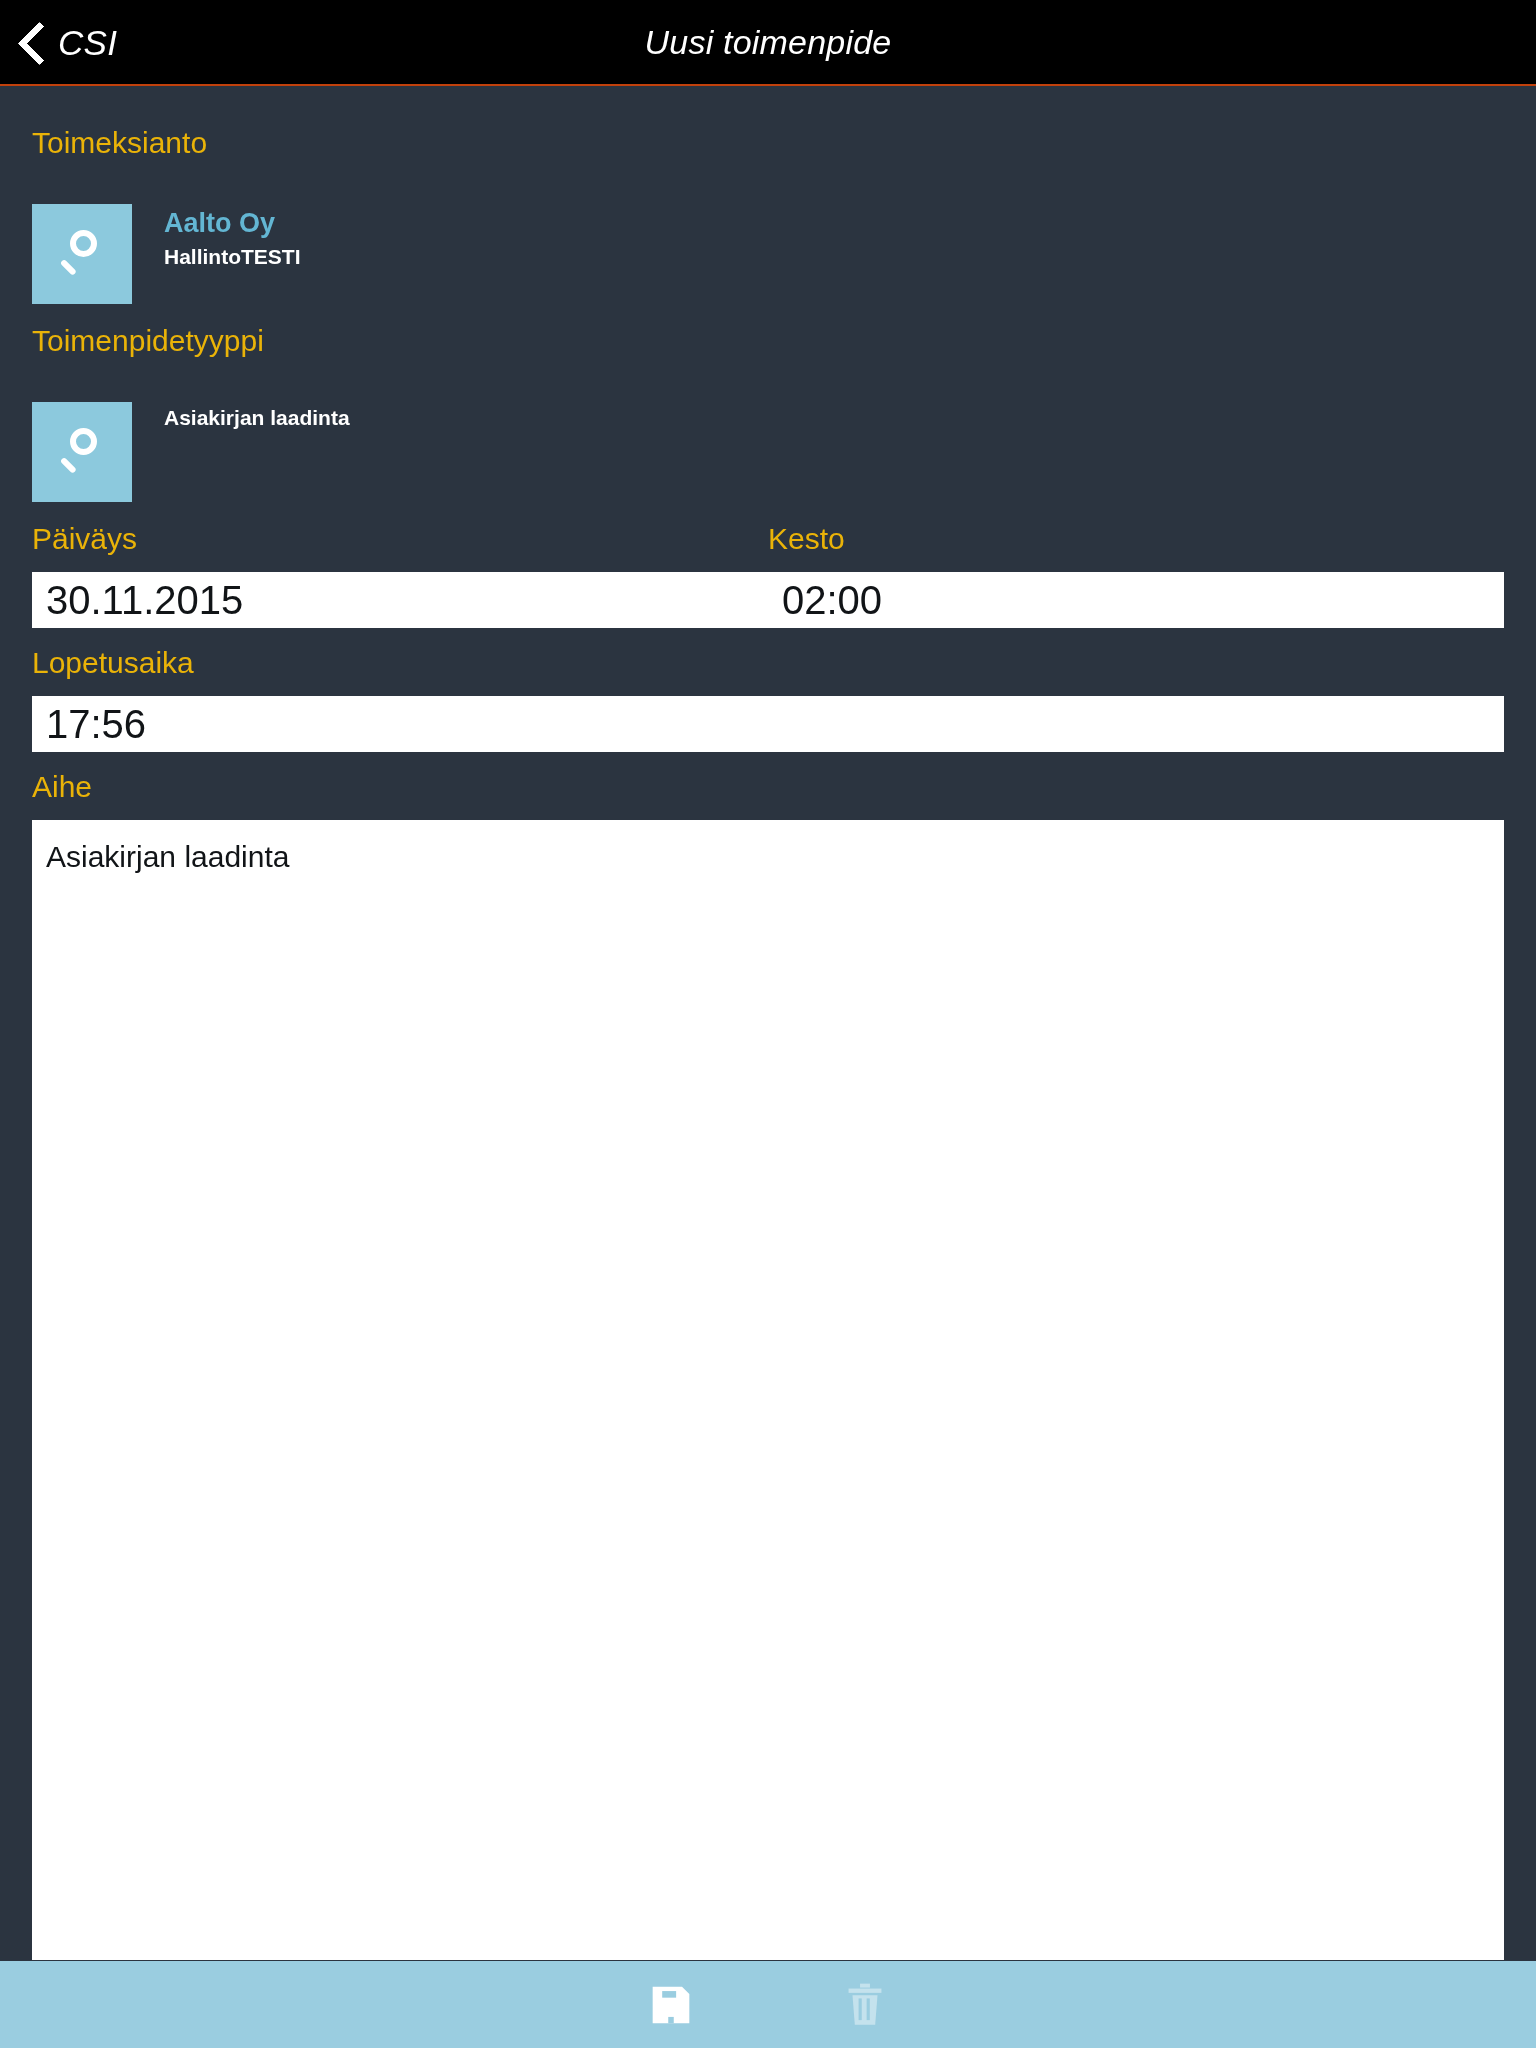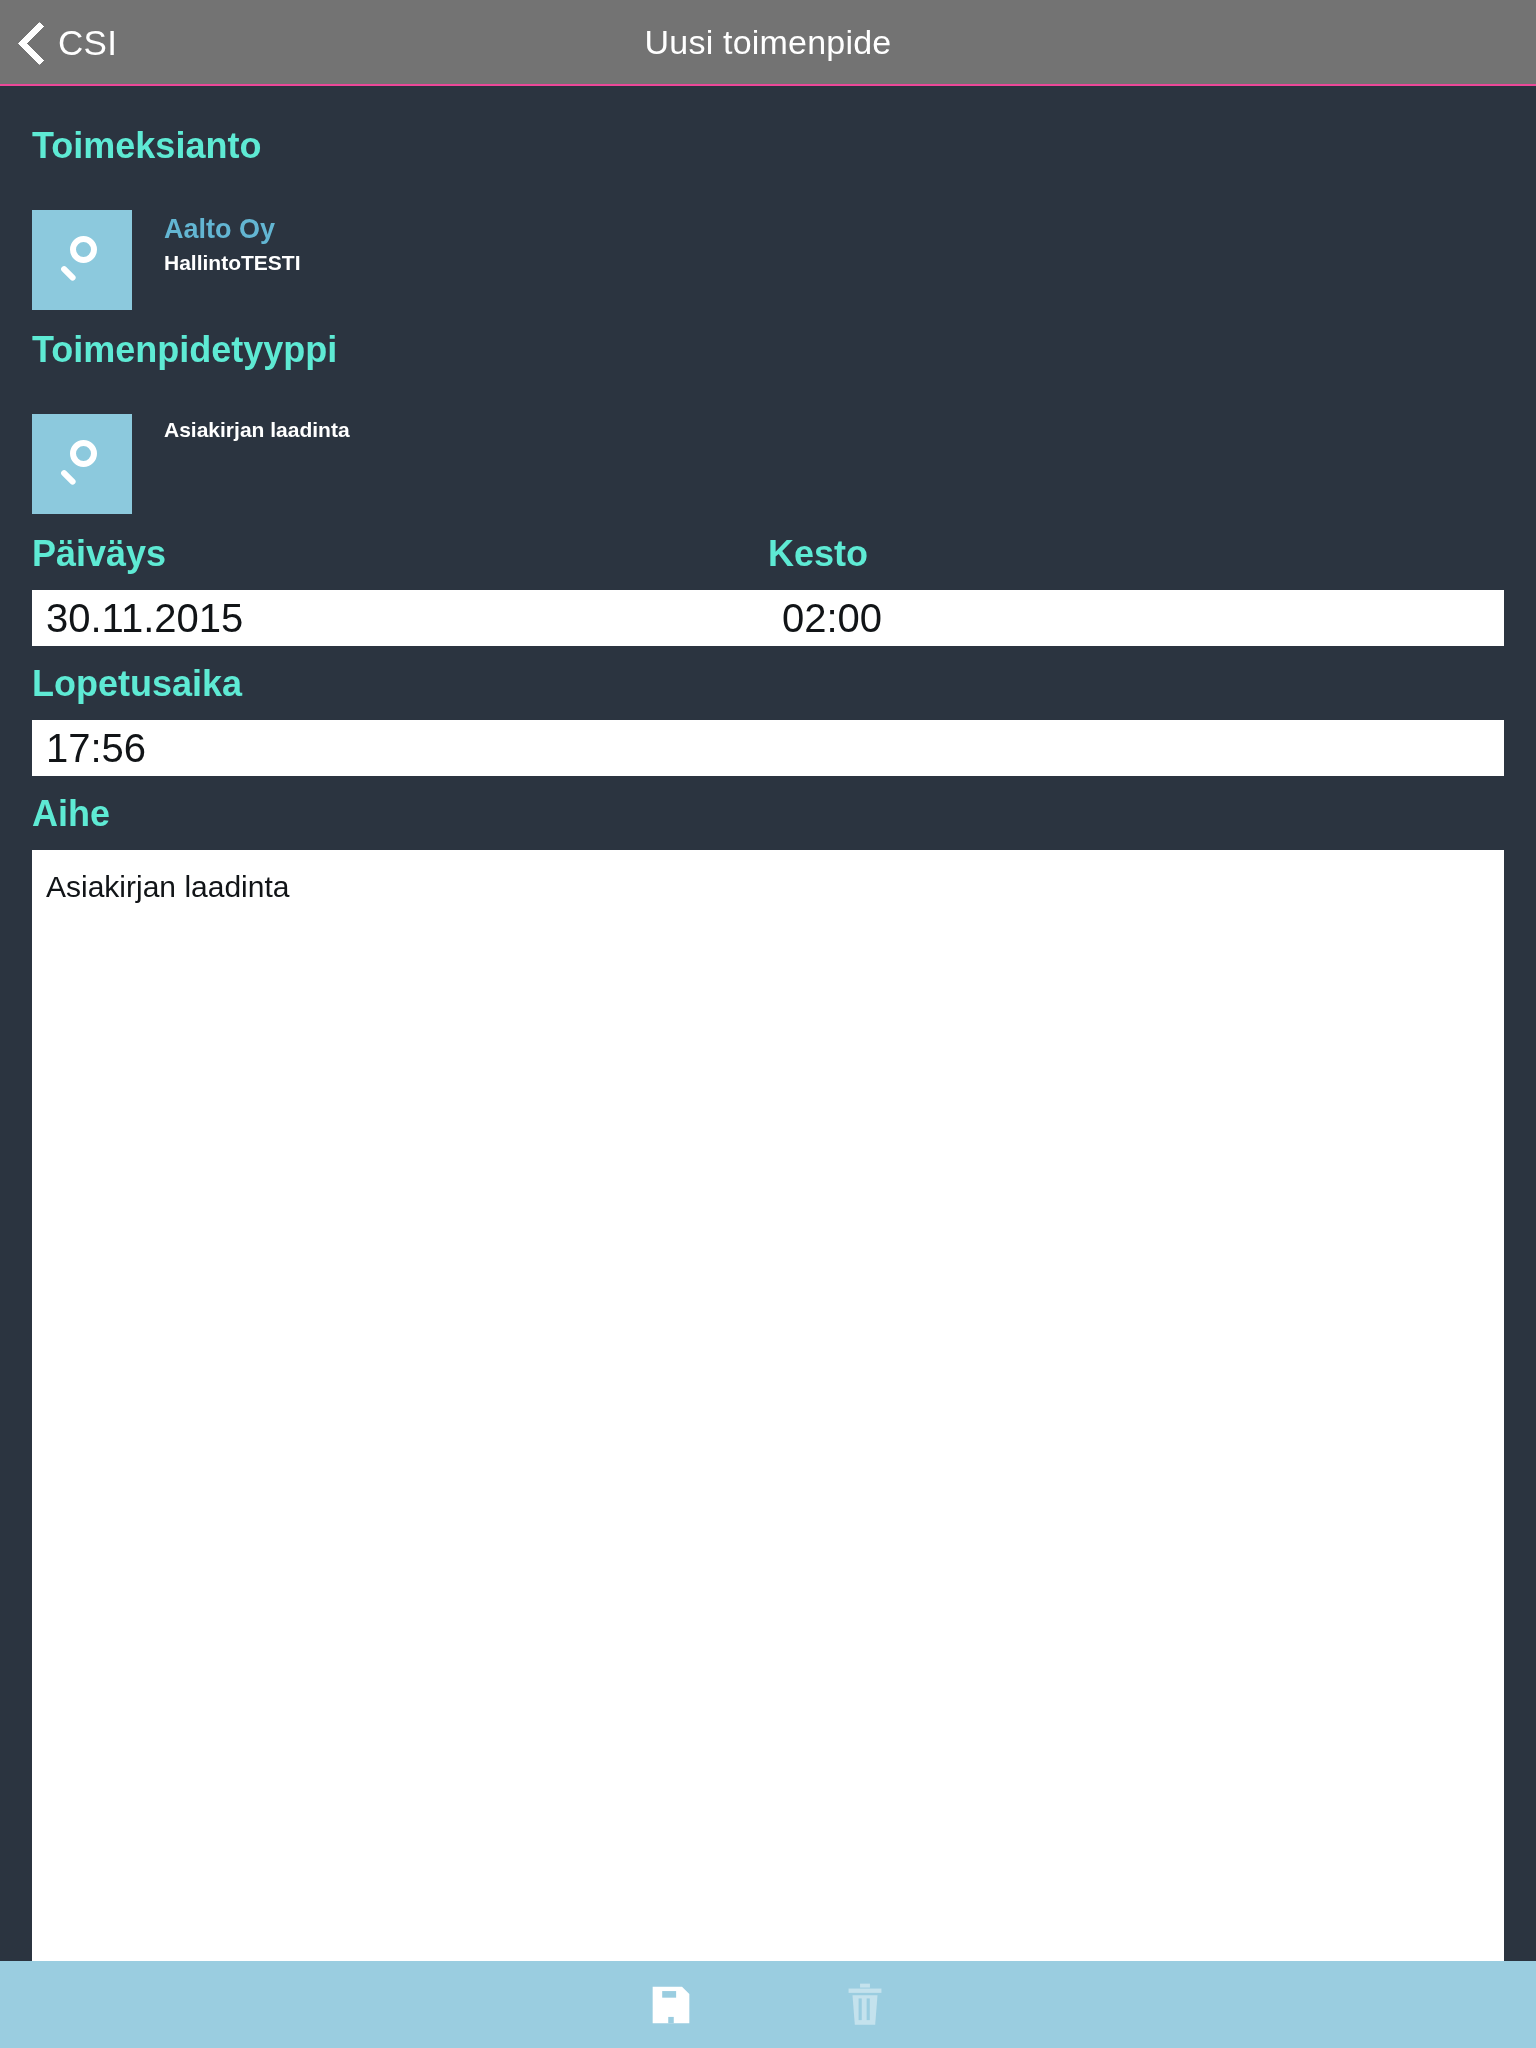--- a/index.html
+++ b/index.html
@@ -23,24 +23,25 @@
     background: #2b3440;
     display: flex;
     flex-direction: column;
   }
 
   
   .navbar {
     position: relative;
     height: 86px;
     flex: 0 0 86px;
-    background: #737373;
-    display: flex;
-    align-items: center;
-    border-bottom: 2px solid #ec4899;
+    background: #000000;
+    display: flex;
+    align-items: center;
+    border-bottom: 2px solid #c2410c;
+    font-style: italic;
   }
 
   .nav-back {
     display: flex;
     align-items: center;
     gap: 10px;
     padding-left: 18px;
     height: 100%;
     cursor: pointer;
   }
@@ -84,23 +85,23 @@
 
   
   .content {
     flex: 1 1 auto;
     position: relative;
     padding: 0 32px;
     overflow: hidden;
   }
 
   .field-label {
-    color: #5eead4;
-    font-size: 36px;
-    font-weight: 700;
+    color: #eab308;
+    font-size: 30px;
+    font-weight: 400;
     line-height: 1;
   }
 
   
   .lookup-row {
     display: flex;
     align-items: flex-start;
     gap: 32px;
     margin-top: 28px;
   }

